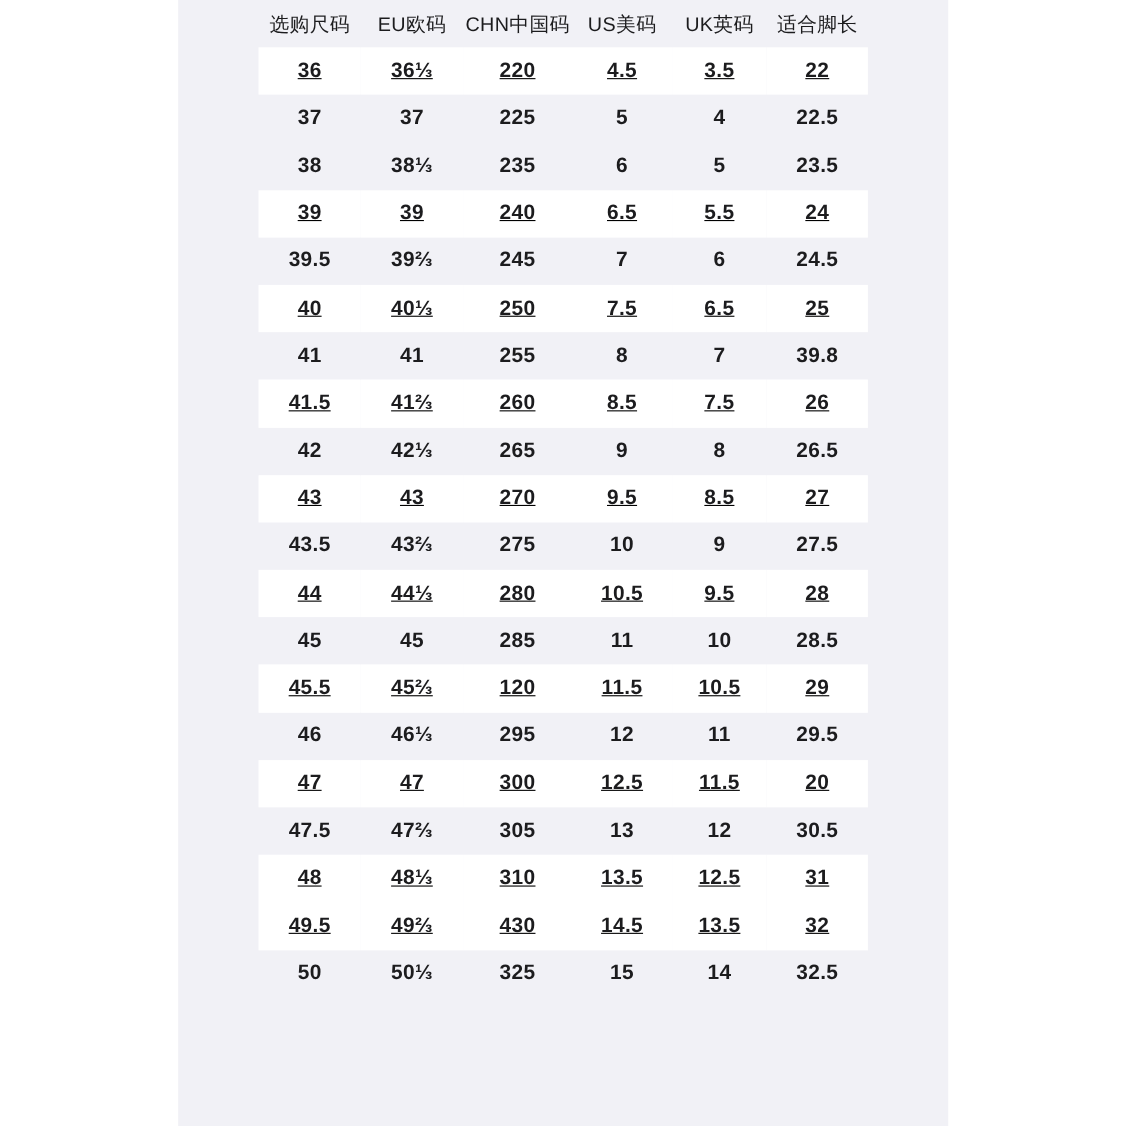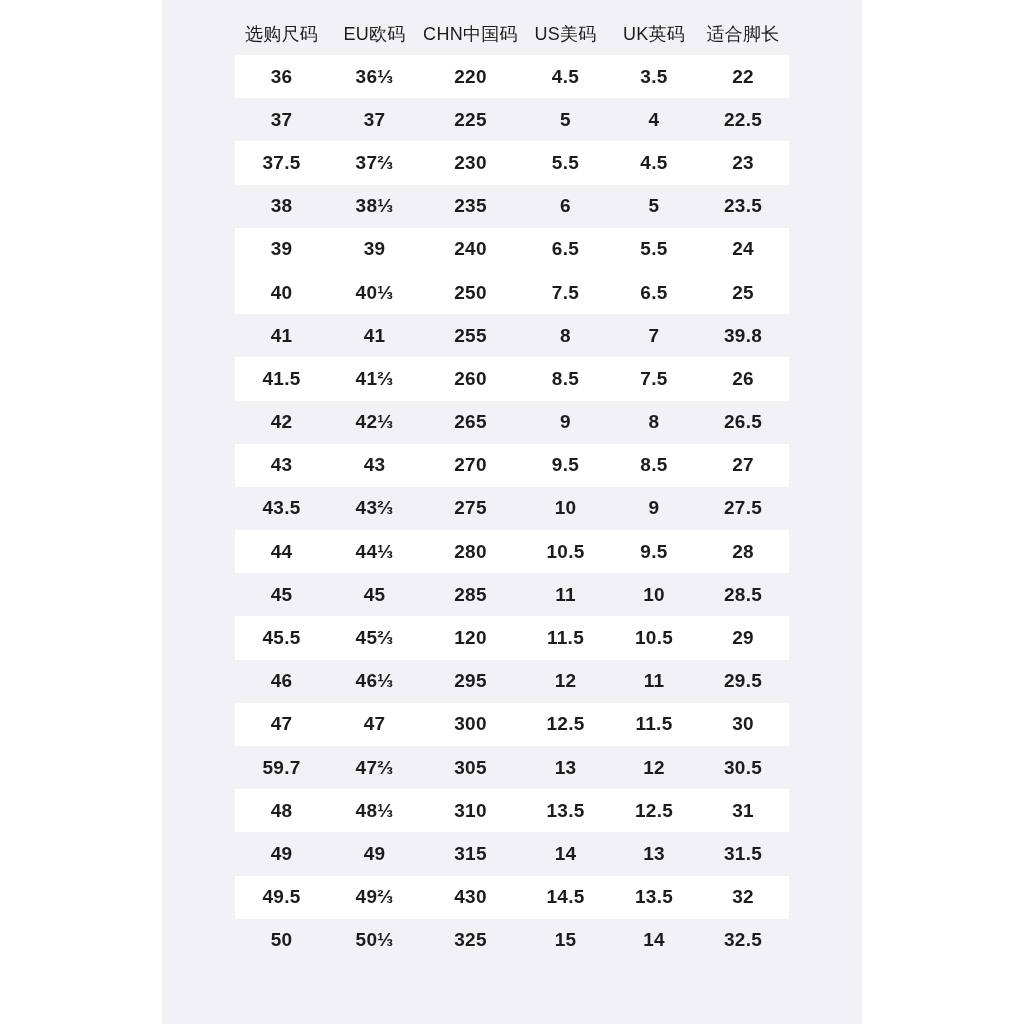--- a/index.html
+++ b/index.html
@@ -12,21 +12,20 @@
     background: var(--page-bg, #ffffff);
     font-family: "Liberation Sans", "DejaVu Sans", sans-serif;
     overflow: hidden;
   }
   .panel {
     width: 700px;
     height: 1024px;
     margin: 0 auto;
     background: var(--panel-bg, #f1f1f6);
     box-sizing: border-box;
-    padding-top: 12px;
   }
   table.size-chart {
     width: 554px;
     margin: 0 auto;
     border-collapse: collapse;
     table-layout: fixed;
   }
   table.size-chart thead th {
     height: 43px;
     font-size: 18px;
@@ -42,20 +41,21 @@
     font-size: 19px;
     font-weight: 700;
     color: var(--text-color, #1c1c1e);
     text-align: center;
     vertical-align: middle;
     letter-spacing: 0.3px;
     padding: 0;
   }
   table.size-chart tbody tr.alt-white {
     background: var(--row-bg, #ffffff);
+    text-decoration: underline;
   }
 </style>
 </head>
 <body>
 
 <div class="panel">
   <table class="size-chart">
     <colgroup>
       <col style="width:93px">
       <col style="width:93px">
@@ -84,44 +84,44 @@
           <td>22</td>
         </tr>
         <tr>
           <td>37</td>
           <td>37</td>
           <td>225</td>
           <td>5</td>
           <td>4</td>
           <td>22.5</td>
         </tr>
-        <tr class="alt-white">
-          <td>37.5</td>
-          <td>37⅔</td>
-          <td>230</td>
-          <td>5.5</td>
-          <td>4.5</td>
-          <td>23</td>
-        </tr>
         <tr>
           <td>38</td>
           <td>38⅓</td>
           <td>235</td>
           <td>6</td>
           <td>5</td>
           <td>23.5</td>
         </tr>
         <tr class="alt-white">
           <td>39</td>
           <td>39</td>
           <td>240</td>
           <td>6.5</td>
           <td>5.5</td>
           <td>24</td>
         </tr>
+        <tr>
+          <td>39.5</td>
+          <td>39⅔</td>
+          <td>245</td>
+          <td>7</td>
+          <td>6</td>
+          <td>24.5</td>
+        </tr>
         <tr class="alt-white">
           <td>40</td>
           <td>40⅓</td>
           <td>250</td>
           <td>7.5</td>
           <td>6.5</td>
           <td>25</td>
         </tr>
         <tr>
           <td>41</td>
@@ -194,46 +194,38 @@
           <td>12</td>
           <td>11</td>
           <td>29.5</td>
         </tr>
         <tr class="alt-white">
           <td>47</td>
           <td>47</td>
           <td>300</td>
           <td>12.5</td>
           <td>11.5</td>
-          <td>30</td>
-        </tr>
-        <tr>
-          <td>59.7</td>
+          <td>20</td>
+        </tr>
+        <tr>
+          <td>47.5</td>
           <td>47⅔</td>
           <td>305</td>
           <td>13</td>
           <td>12</td>
           <td>30.5</td>
         </tr>
         <tr class="alt-white">
           <td>48</td>
           <td>48⅓</td>
           <td>310</td>
           <td>13.5</td>
           <td>12.5</td>
           <td>31</td>
         </tr>
-        <tr>
-          <td>49</td>
-          <td>49</td>
-          <td>315</td>
-          <td>14</td>
-          <td>13</td>
-          <td>31.5</td>
-        </tr>
         <tr class="alt-white">
           <td>49.5</td>
           <td>49⅔</td>
           <td>430</td>
           <td>14.5</td>
           <td>13.5</td>
           <td>32</td>
         </tr>
         <tr>
           <td>50</td>

